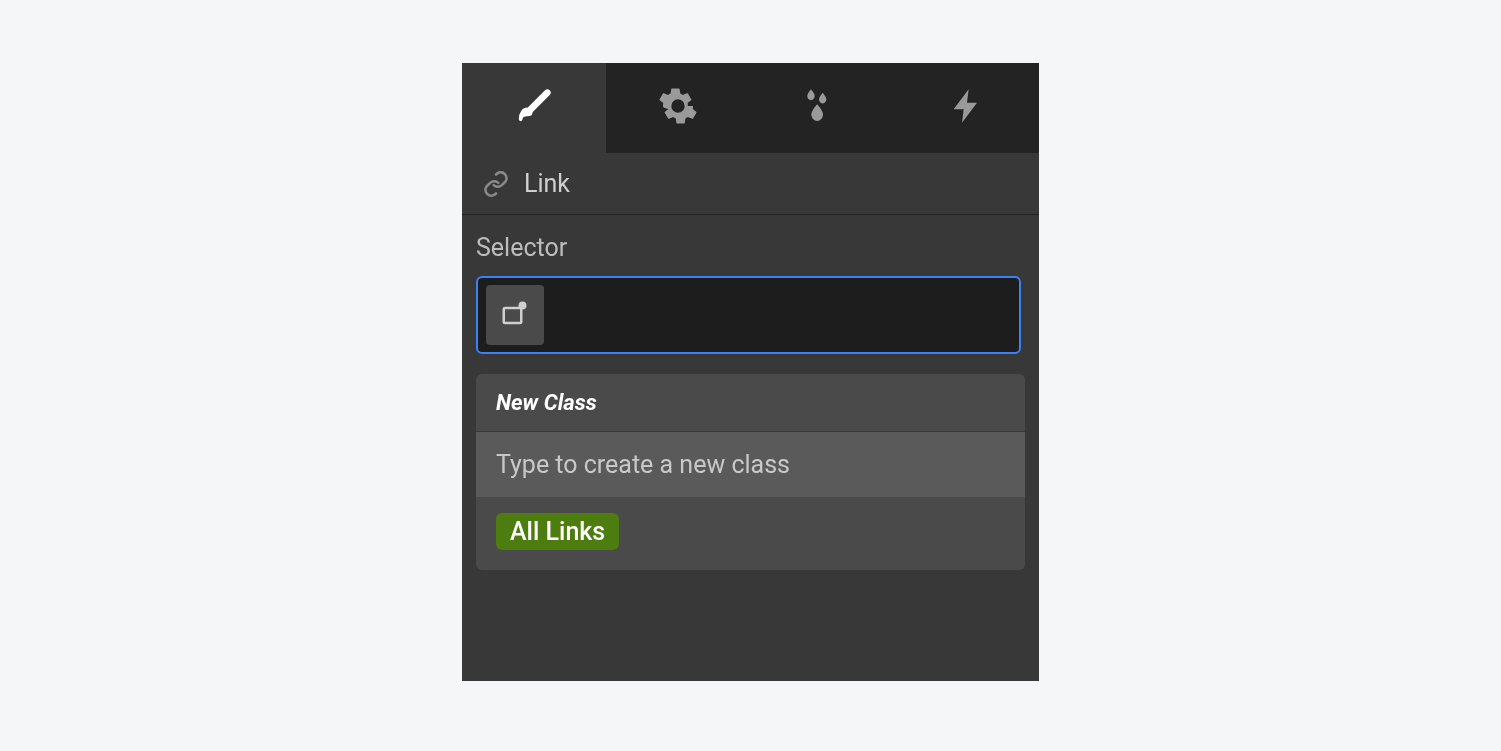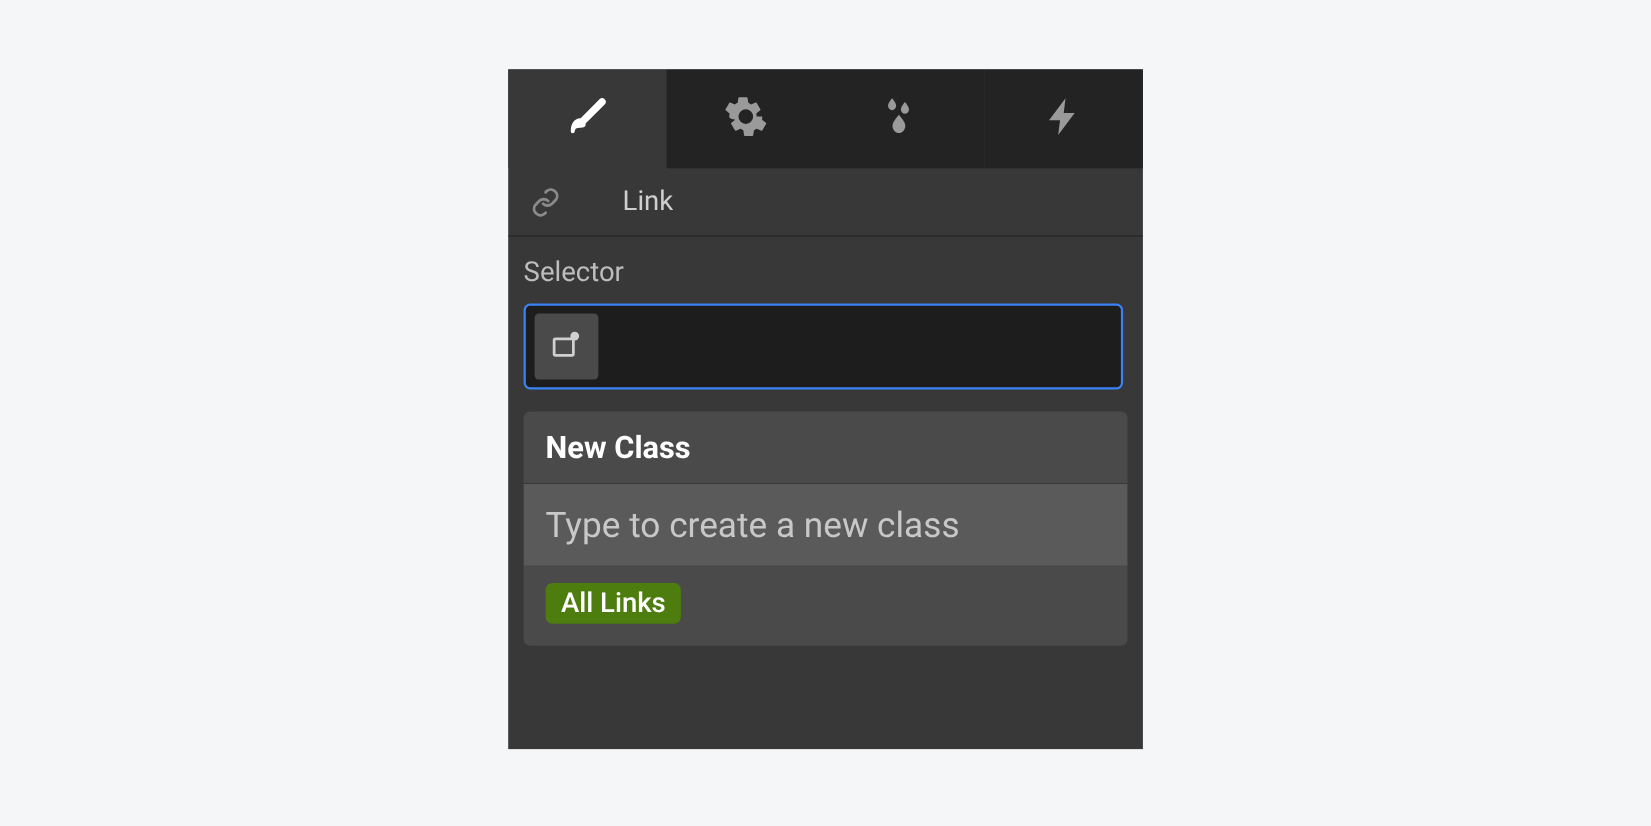--- a/index.html
+++ b/index.html
@@ -51,21 +51,20 @@
       padding: 16px 20px;
       border-bottom: 1px solid #222;
     }
     .link-icon {
       display: flex;
       align-items: center;
     }
     .link-label {
       color: #cfcfcf;
       font-size: 25px;
-      margin-left: 42px;
     }
     .selector-section {
       padding: 18px 18px 10px 14px;
     }
     .selector-label {
       color: #bdbdbd;
       font-size: 25px;
       margin-bottom: 14px;
     }
     .selector-input {
@@ -88,29 +87,30 @@
     }
     .dropdown {
       margin: 10px 14px 0 14px;
       background: #4a4a4a;
       border-radius: 6px;
       overflow: hidden;
     }
     .dd-header {
       padding: 16px 20px;
       color: #ffffff;
-      font-size: 28px;
+      font-size: 22px;
       font-weight: 700;
       border-bottom: 1px solid #3a3a3a;
+      font-style: italic;
     }
     .dd-highlight {
       padding: 18px 20px;
       background: #5a5a5a;
       color: #c8c8c8;
-      font-size: 32px;
+      font-size: 25px;
     }
     .dd-item {
       padding: 16px 20px 20px 20px;
     }
     .tag-badge {
       display: inline-block;
       background: #4d7c0f;
       color: #ffffff;
       padding: 4px 14px;
       border-radius: 6px;

